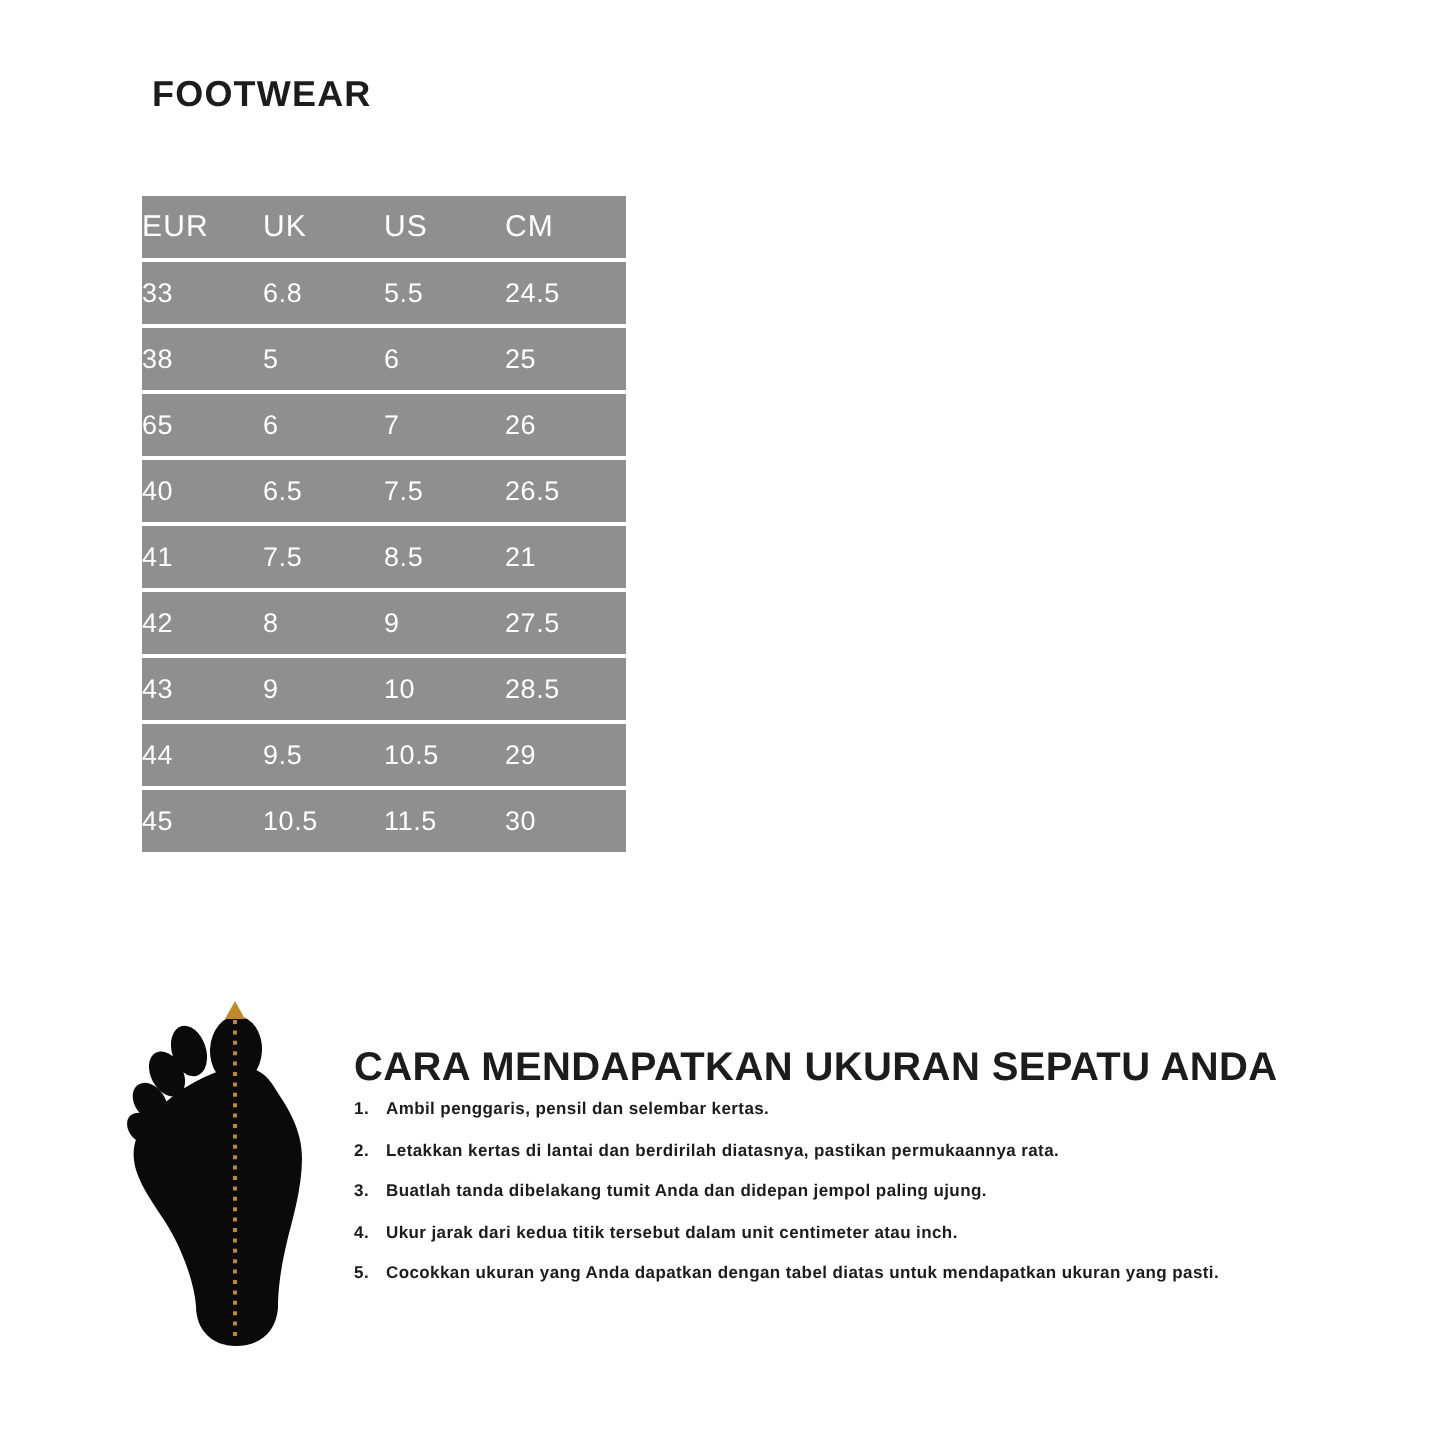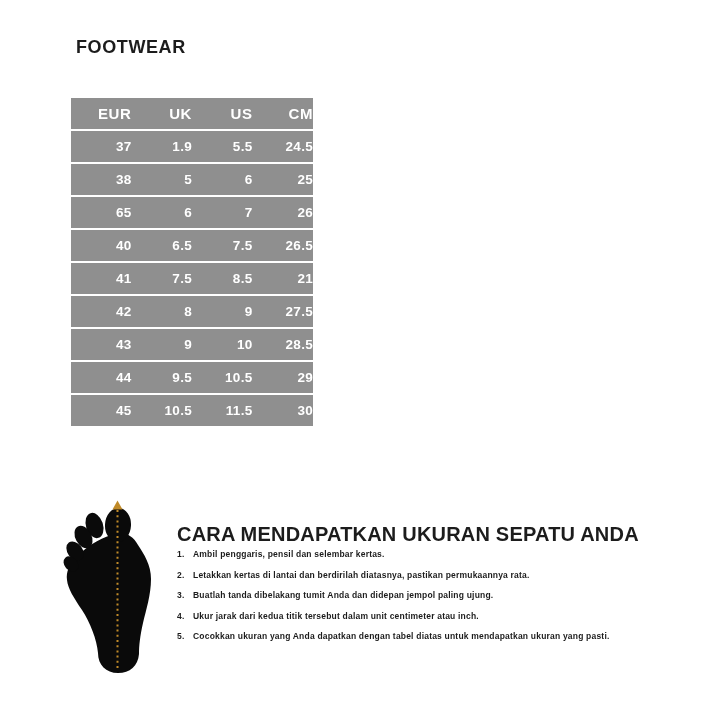--- a/index.html
+++ b/index.html
@@ -13,23 +13,23 @@
     position:absolute; left:76px; top:38px; margin:0;
     font-size:18px; font-weight:700; letter-spacing:0.6px;
     color:var(--ink, #1c1c1c); line-height:1;
   }
 
   .size-table { position:absolute; left:71px; top:98px; width:242px; }
   .t-row {
     height:31px; margin-bottom:2px;
     background:var(--table-gray, #8f8f8f);
     display:grid; grid-template-columns:repeat(4,1fr);
-    align-items:center; text-align:right;
+    align-items:center; text-align:left;
     color:var(--table-text, #ffffff);
-    font-weight:700; font-size:13.5px; letter-spacing:0.3px;
+    font-weight:400; font-size:13.5px; letter-spacing:0.3px;
   }
   .t-row.t-head { font-size:15px; letter-spacing:0.6px; }
 
   .foot-figure { position:absolute; left:55px; top:495px; width:110px; height:185px; }
   .foot-figure svg { display:block; width:100%; height:100%; }
   .foot-shape { fill:var(--foot-black, #0a0a0a); }
   .measure-line { stroke:var(--measure-line, #c08a28); }
   .measure-arrow { fill:var(--measure-line, #c08a28); }
 
   .guide-heading {
@@ -60,22 +60,22 @@
 
   <div class="size-table">
     <div class="t-row t-head" id="table-header-row">
         <div>EUR</div>
         <div>UK</div>
         <div>US</div>
         <div>CM</div>
       </div>
     <div id="table-body">
         <div class="t-row">
-          <div>37</div>
-          <div>1.9</div>
+          <div>33</div>
+          <div>6.8</div>
           <div>5.5</div>
           <div>24.5</div>
         </div>
         <div class="t-row">
           <div>38</div>
           <div>5</div>
           <div>6</div>
           <div>25</div>
         </div>
         <div class="t-row">

